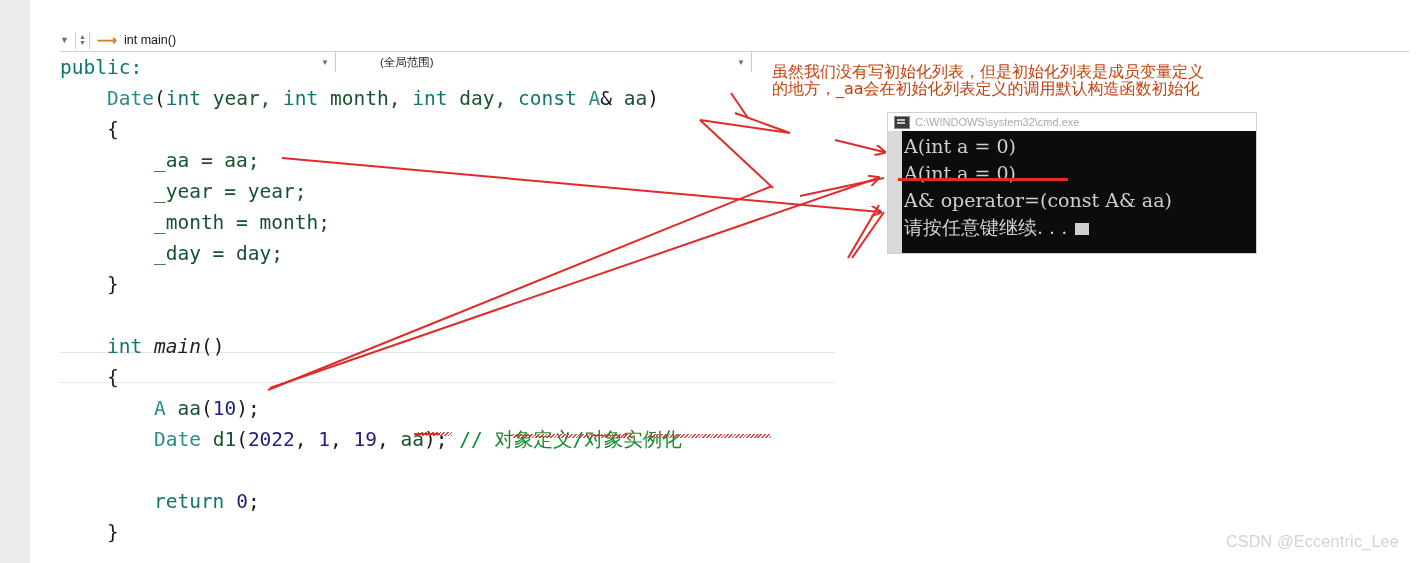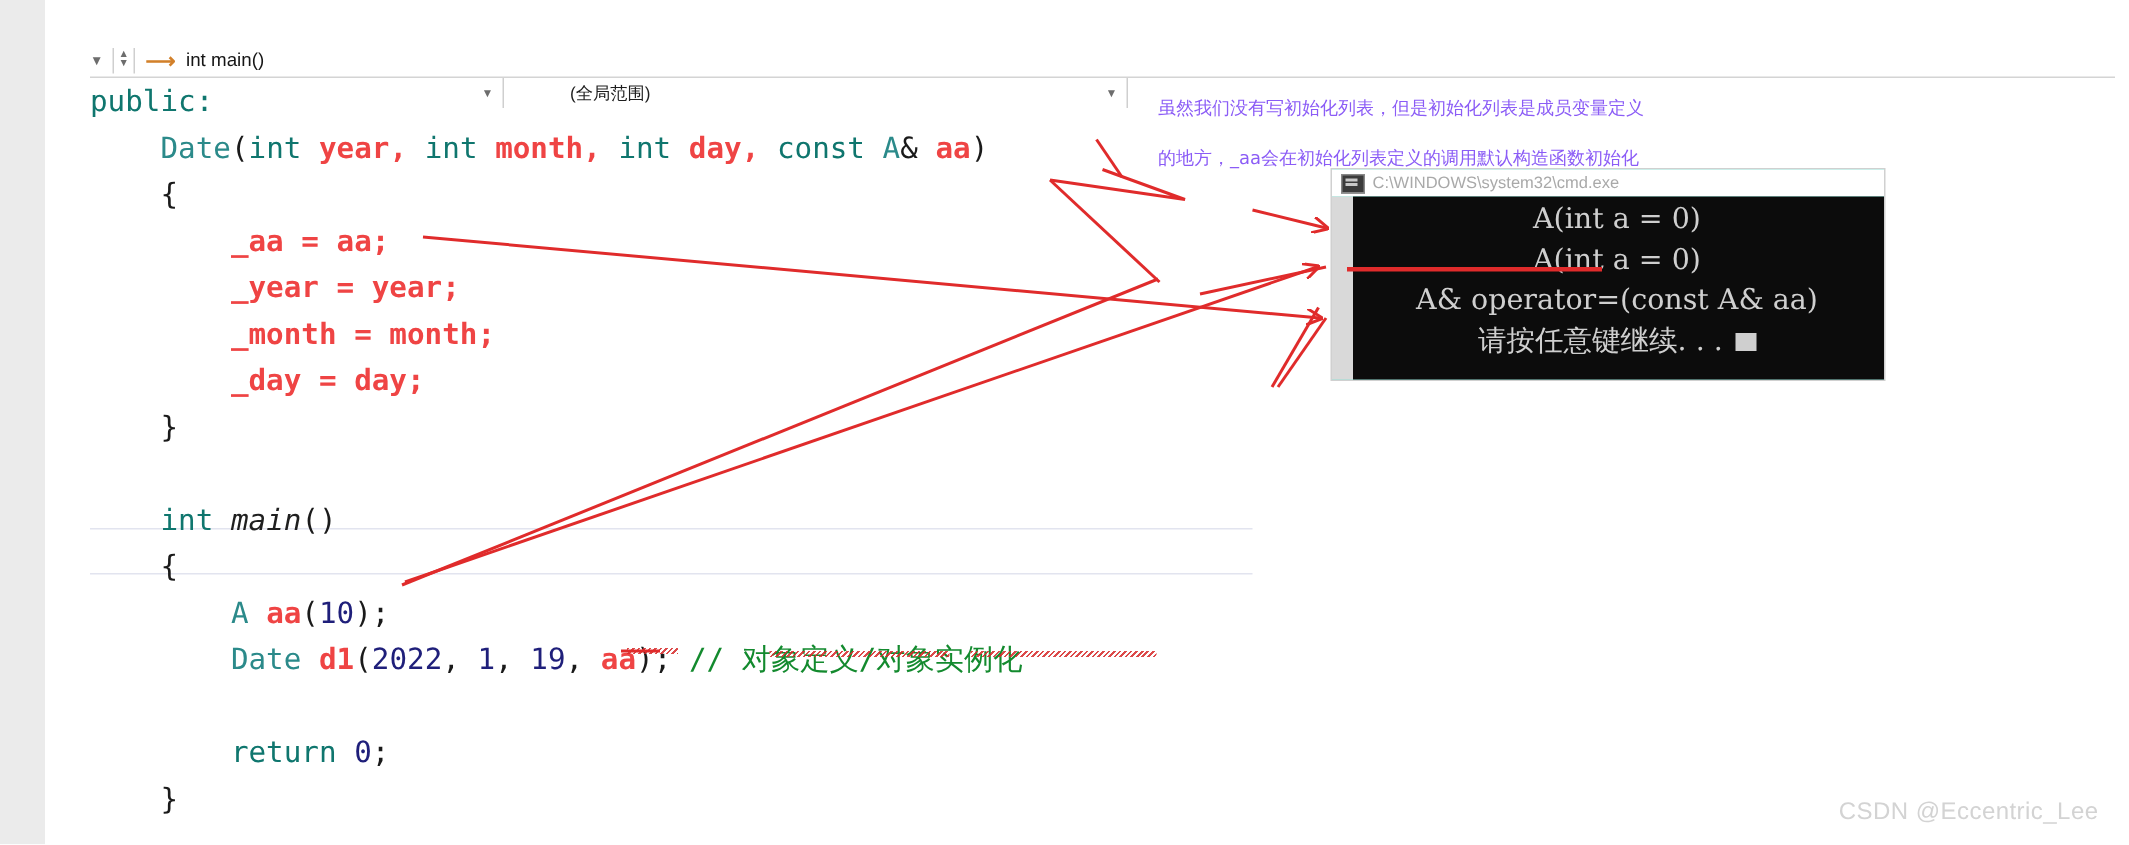--- a/index.html
+++ b/index.html
@@ -127,21 +127,21 @@
     width: 1000px;
     font-family: "DejaVu Sans Mono", monospace;
     font-size: 19.5px;
     line-height: 31px;
     white-space: pre;
     color: #1f1f1f;
   }
   .code .ln { height: 31px; }
   .kw   { color: #0f766e; }
   .type { color: #2b8a8a; }
-  .ident{ color: #ef4444; font-weight: bold; }
+  .ident{ color: #14532d; }
   .num  { color: #1f1f7a; }
   .punc { color: #1a1a1a; }
   .cmt  { color: #138a2e; }
   .fn   { color: #1f1f1f; font-style: italic; }
 
   
   .blockline {
     position: absolute;
     left: 60px;
     width: 775px;
@@ -156,37 +156,36 @@
     background-image:
       repeating-linear-gradient(135deg,
         #d62a2a 0px, #d62a2a 1.2px,
         transparent 1.2px, transparent 2.6px);
     opacity: .85;
   }
 
   
   .annot {
     position: absolute;
-    color: #8b5cf6;
-    font-size: 12px;
+    color: #c2410c;
+    font-size: 16px;
     line-height: 28px;
     white-space: nowrap;
     font-family: "DejaVu Sans", sans-serif;
   }
   .annot.l1 { left: 772px; top: 58px; }
-  .annot.l2 { left: 772px; top: 75px; margin-top: 16px; }
+  .annot.l2 { left: 772px; top: 75px; }
 
   
   .console {
     position: absolute;
     left: 888px; top: 113px;
     width: 368px; height: 140px;
-    background: #5eead4;
+    background: #d946ef;
     box-shadow: 0 0 0 1px #d0d0d0;
-    text-align: center;
   }
   .console-title {
     height: 18px;
     display: flex;
     align-items: center;
     padding-left: 6px;
     background: #ffffff;
     font-size: 11px;
     color: #a9a9a9;
     overflow: hidden;

